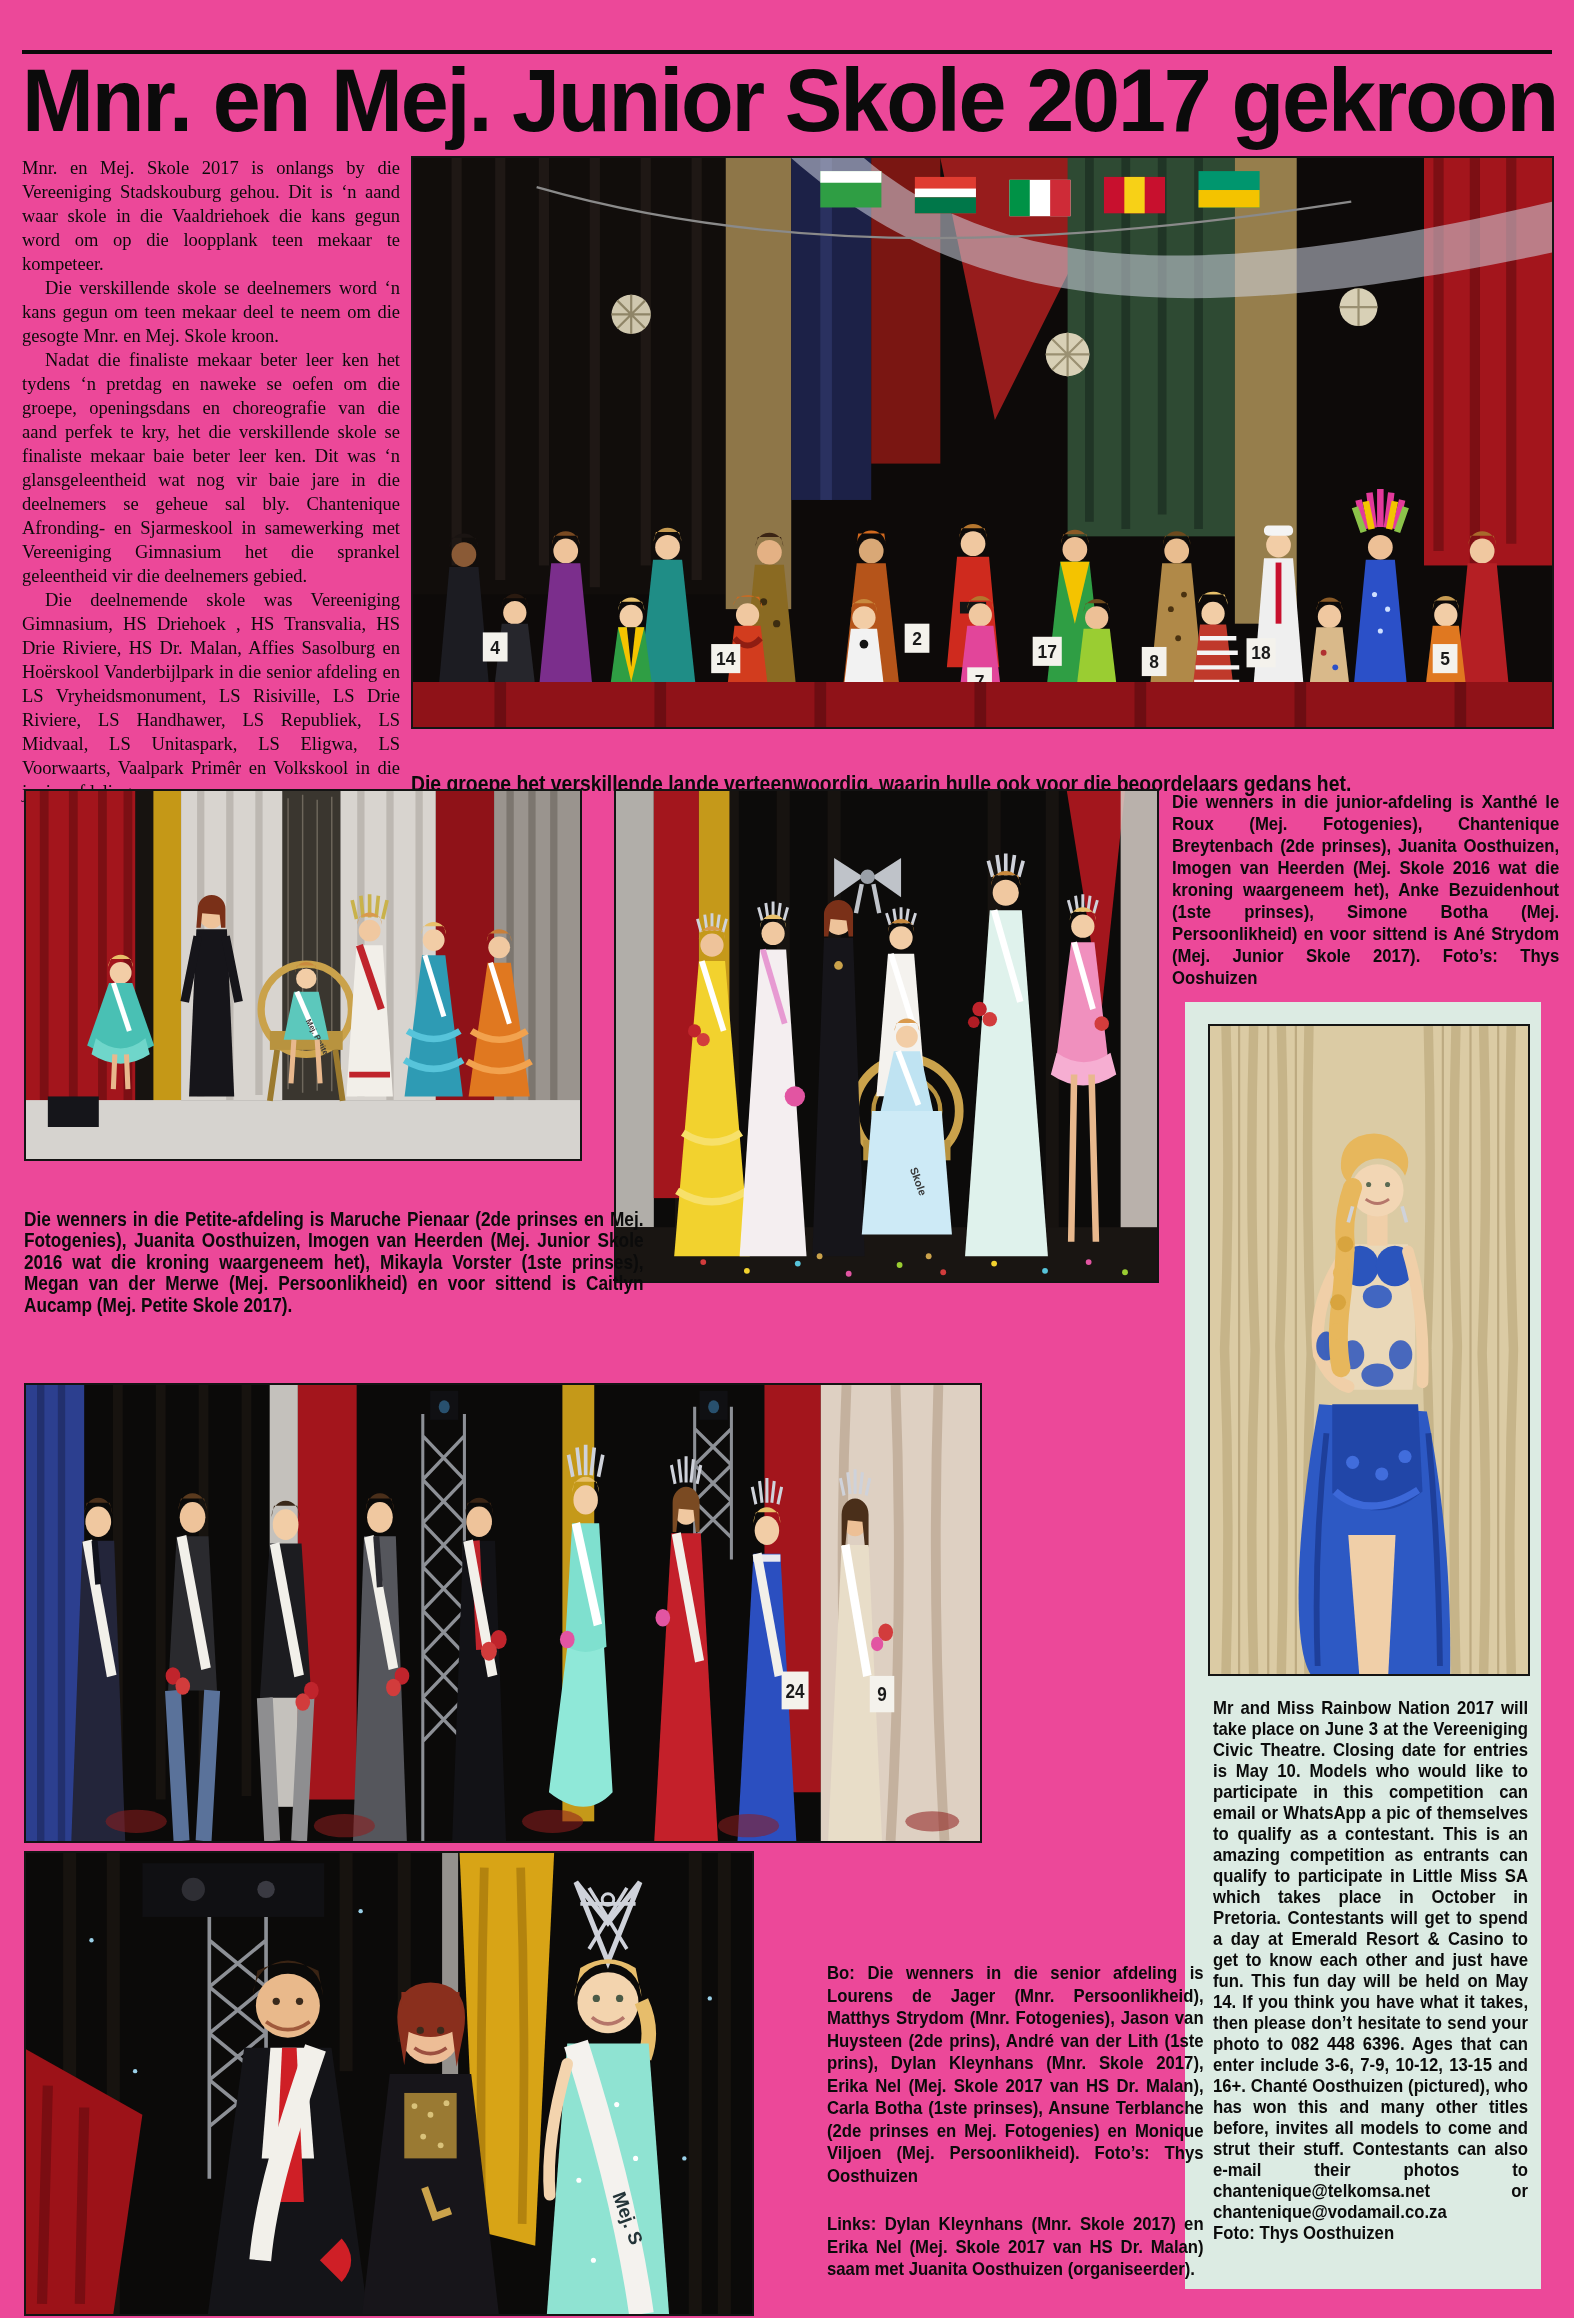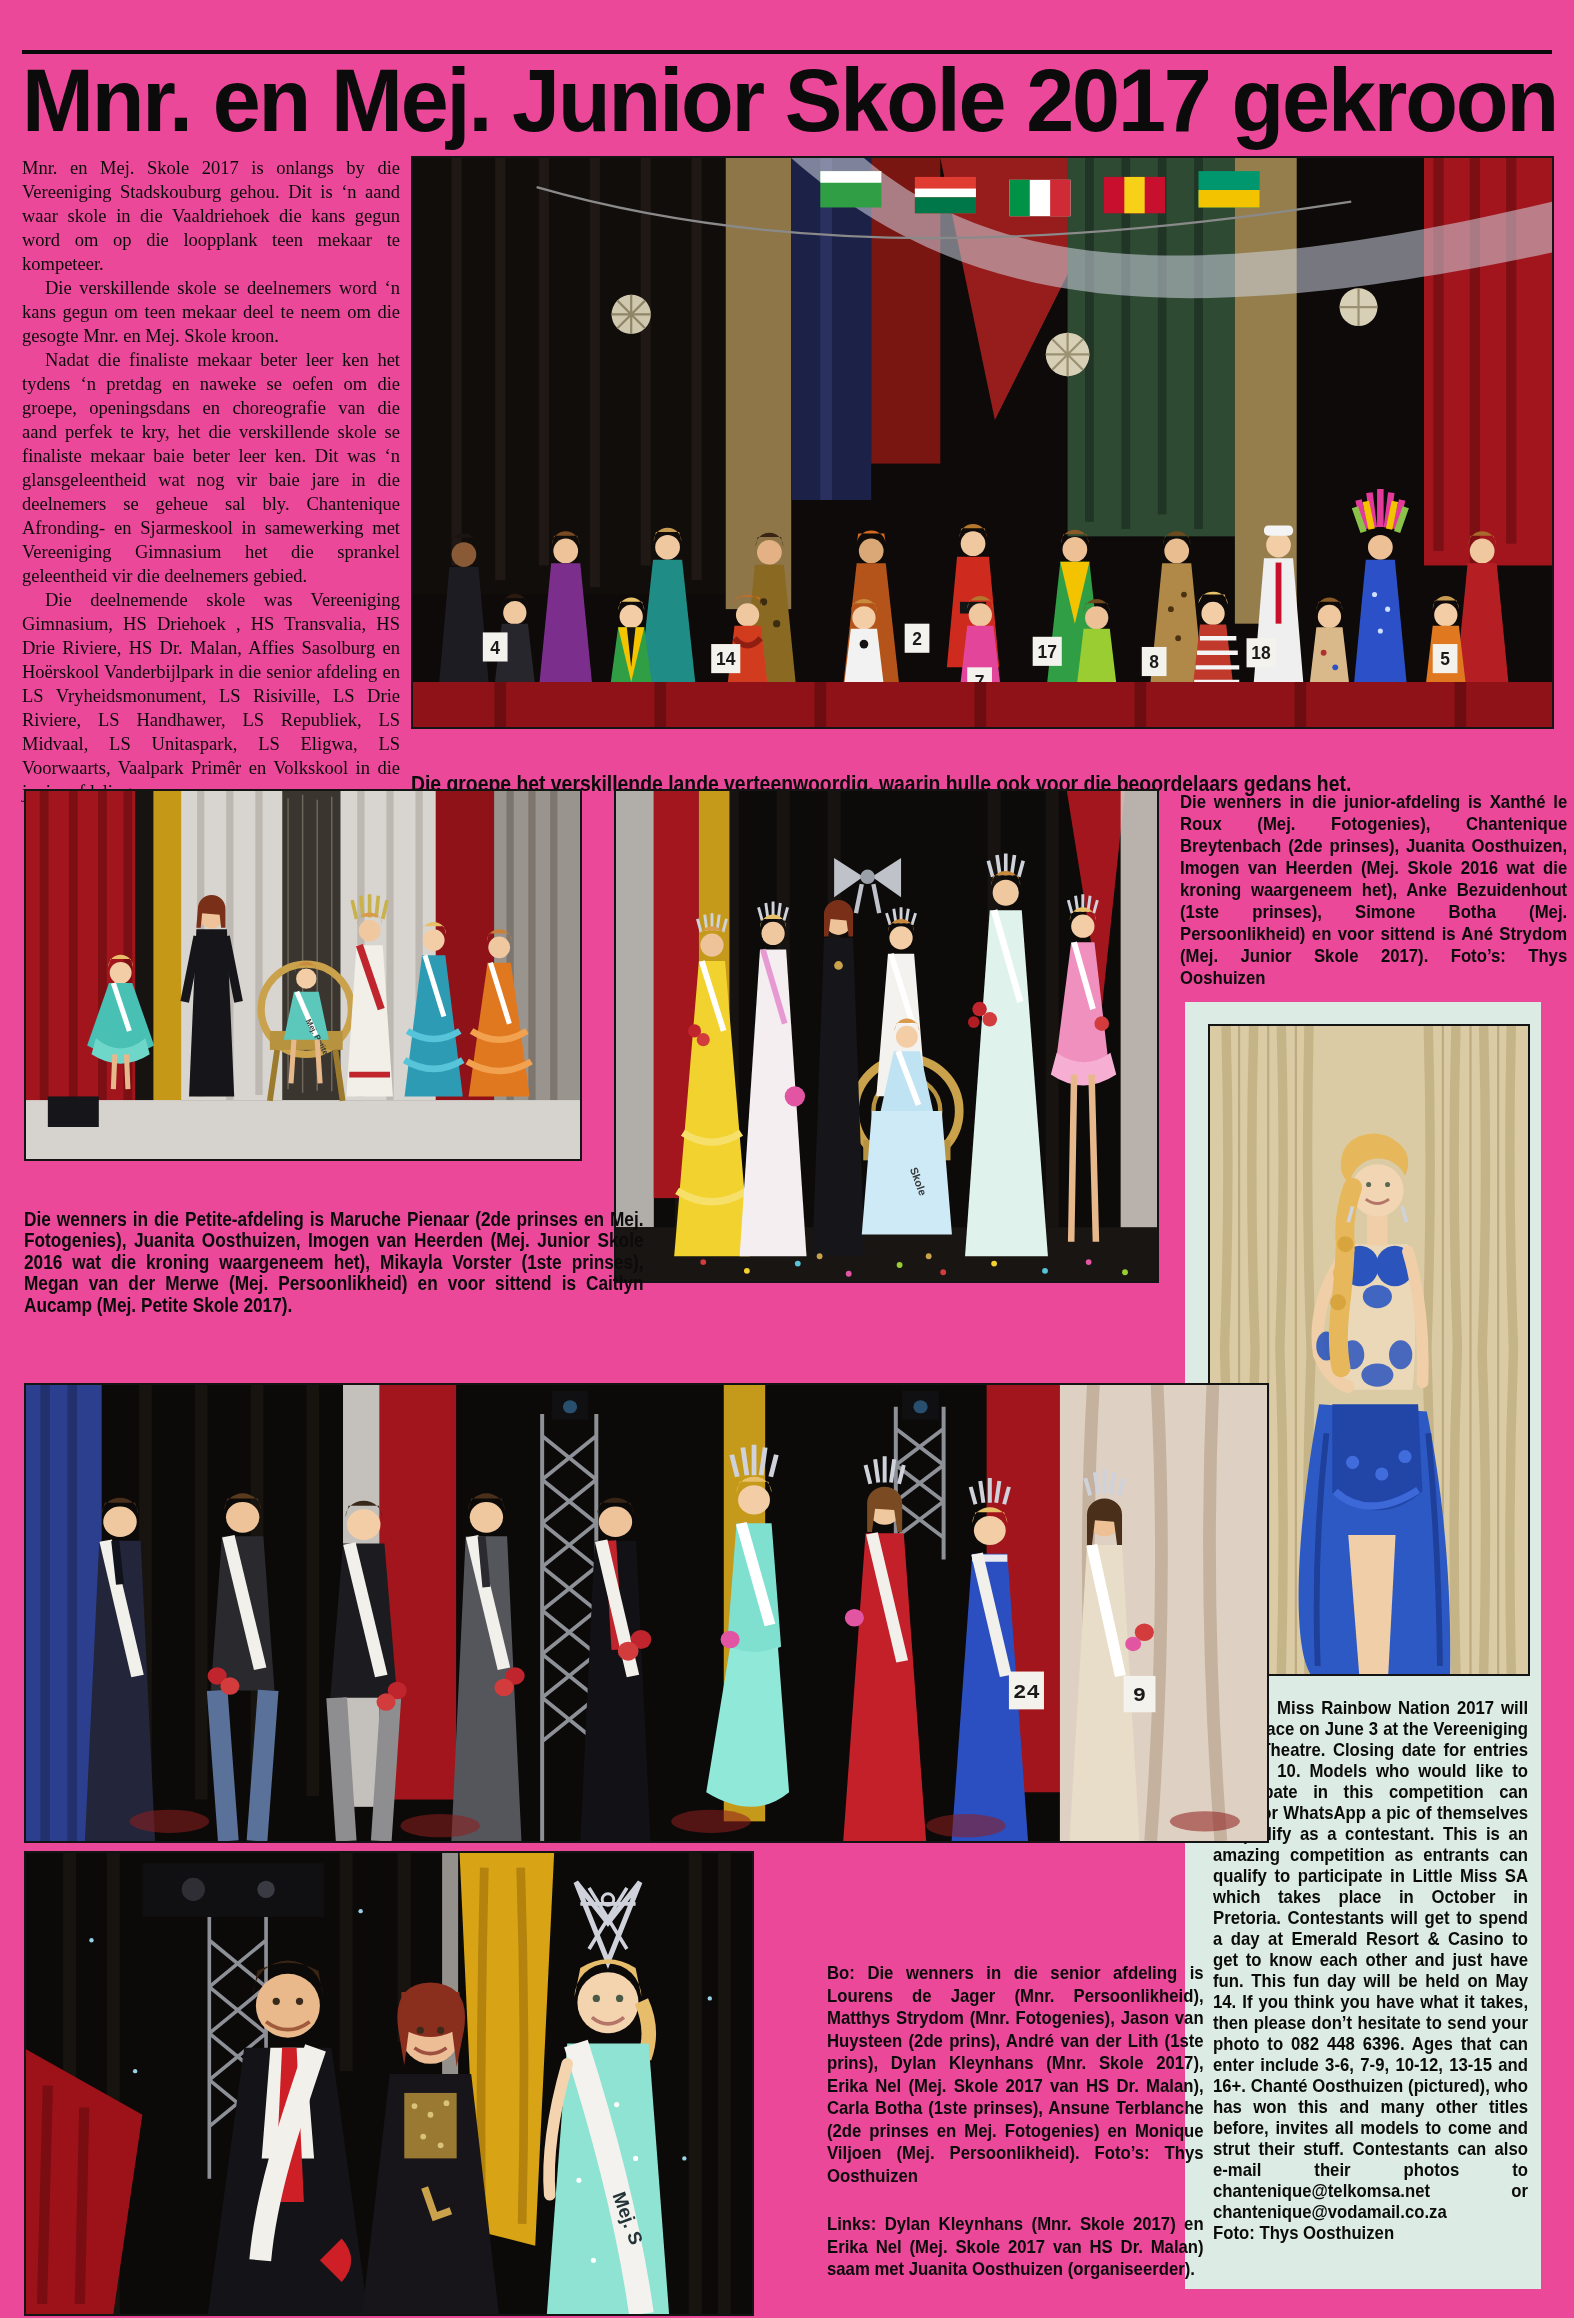--- a/index.html
+++ b/index.html
@@ -395,21 +395,21 @@
           <circle cx="520" cy="650" r="4" fill="#f2d22e"></circle>
           <circle cx="590" cy="660" r="4" fill="#57c4da"></circle>
           <circle cx="650" cy="648" r="4" fill="#e255a2"></circle>
           <circle cx="700" cy="662" r="4" fill="#9acd32"></circle>
           <circle cx="430" cy="640" r="4" fill="#caa24b"></circle>
           <circle cx="280" cy="640" r="4" fill="#caa24b"></circle>
       </g>
     </svg>
   </figure>
 
-  <div class="abs" style="left:1172px;top:791px;width:387px;height:211px;margin-left:8px;">
+  <div class="abs" style="left:1172px;top:791px;width:387px;height:211px;">
     <div class="cap cond" style="width:440px;font-size:19px;line-height:22px;">Die wenners in die junior-afdeling is Xanthé le Roux (Mej. Fotogenies), Chantenique Breytenbach (2de prinses), Juanita Oosthuizen, Imogen van Heerden (Mej. Skole 2016 wat die kroning waargeneem het), Anke Bezuidenhout (1ste prinses), Simone Botha (Mej. Persoonlikheid) en voor sittend is Ané Strydom (Mej. Junior Skole 2017). Foto’s: Thys Ooshuizen</div>
   </div>
 
   <div class="abs mint" style="left:1185px;top:1002px;width:356px;height:1287px;">
     <figure class="abs photo" style="left:23px;top:22px;width:322px;height:652px;margin:0;border-width:2.2px;">
       <svg viewBox="0 0 437 891" preserveAspectRatio="none">
         <rect width="437" height="891" fill="#dbcba4"></rect>
         <g stroke="#bba87c" stroke-width="13" opacity="0.65" fill="none">
           <path d="M22,0 q6,220 -2,445 q8,220 2,446"></path>
             <path d="M60,0 q-6,220 2,445 q-8,220 -2,446"></path>
@@ -463,21 +463,21 @@
         <div class="credit-line">Foto: Thys Oosthuizen</div>
       </div>
     </div>
   </div>
 
   <div class="abs" style="left:24px;top:1179px;width:619px;height:109px;margin-top:30px;">
     <div class="cap cond" style="width:704px;font-size:19.6px;line-height:21.4px;">Die wenners in die Petite-afdeling is Maruche Pienaar (2de prinses en Mej. Fotogenies), Juanita Oosthuizen, Imogen van Heerden (Mej. Junior Skole 2016 wat die kroning waargeneem het), Mikayla Vorster (1ste prinses), Megan van der Merwe (Mej. Persoonlikheid) en voor sittend is Caitlyn Aucamp (Mej. Petite Skole 2017).</div>
   </div>
 
 
-  <figure class="abs photo" style="left:24px;top:1383px;width:1245px;height:460px;margin:0;font-family:Liberation Mono, monospace;">
+  <figure class="abs photo" style="left:24px;top:1383px;width:958px;height:460px;margin:0;">
     <svg viewBox="0 0 1558 627" preserveAspectRatio="none">
       <rect width="1558" height="627" fill="#0b0a09"></rect>
       <rect x="0" y="0" width="95" height="627" fill="#2c3f8f"></rect>
       <path d="M24,0v627 M58,0v627" stroke="#22306e" stroke-width="12" fill="none"></path>
       <path d="M150,0v560 M220,0v570 M290,0v555 M360,0v565" stroke="#17130f" stroke-width="16" fill="none"></path>
       <rect x="398" y="0" width="46" height="580" fill="#d8d5d0" opacity="0.9"></rect>
       <rect x="444" y="0" width="96" height="570" fill="#a3151c"></rect>
       <rect x="876" y="0" width="52" height="600" fill="#d9a91c" opacity="0.9"></rect>
       <rect x="1206" y="0" width="92" height="560" fill="#a3151c"></rect>
       <rect x="1298" y="0" width="260" height="627" fill="#ded0c2"></rect>

